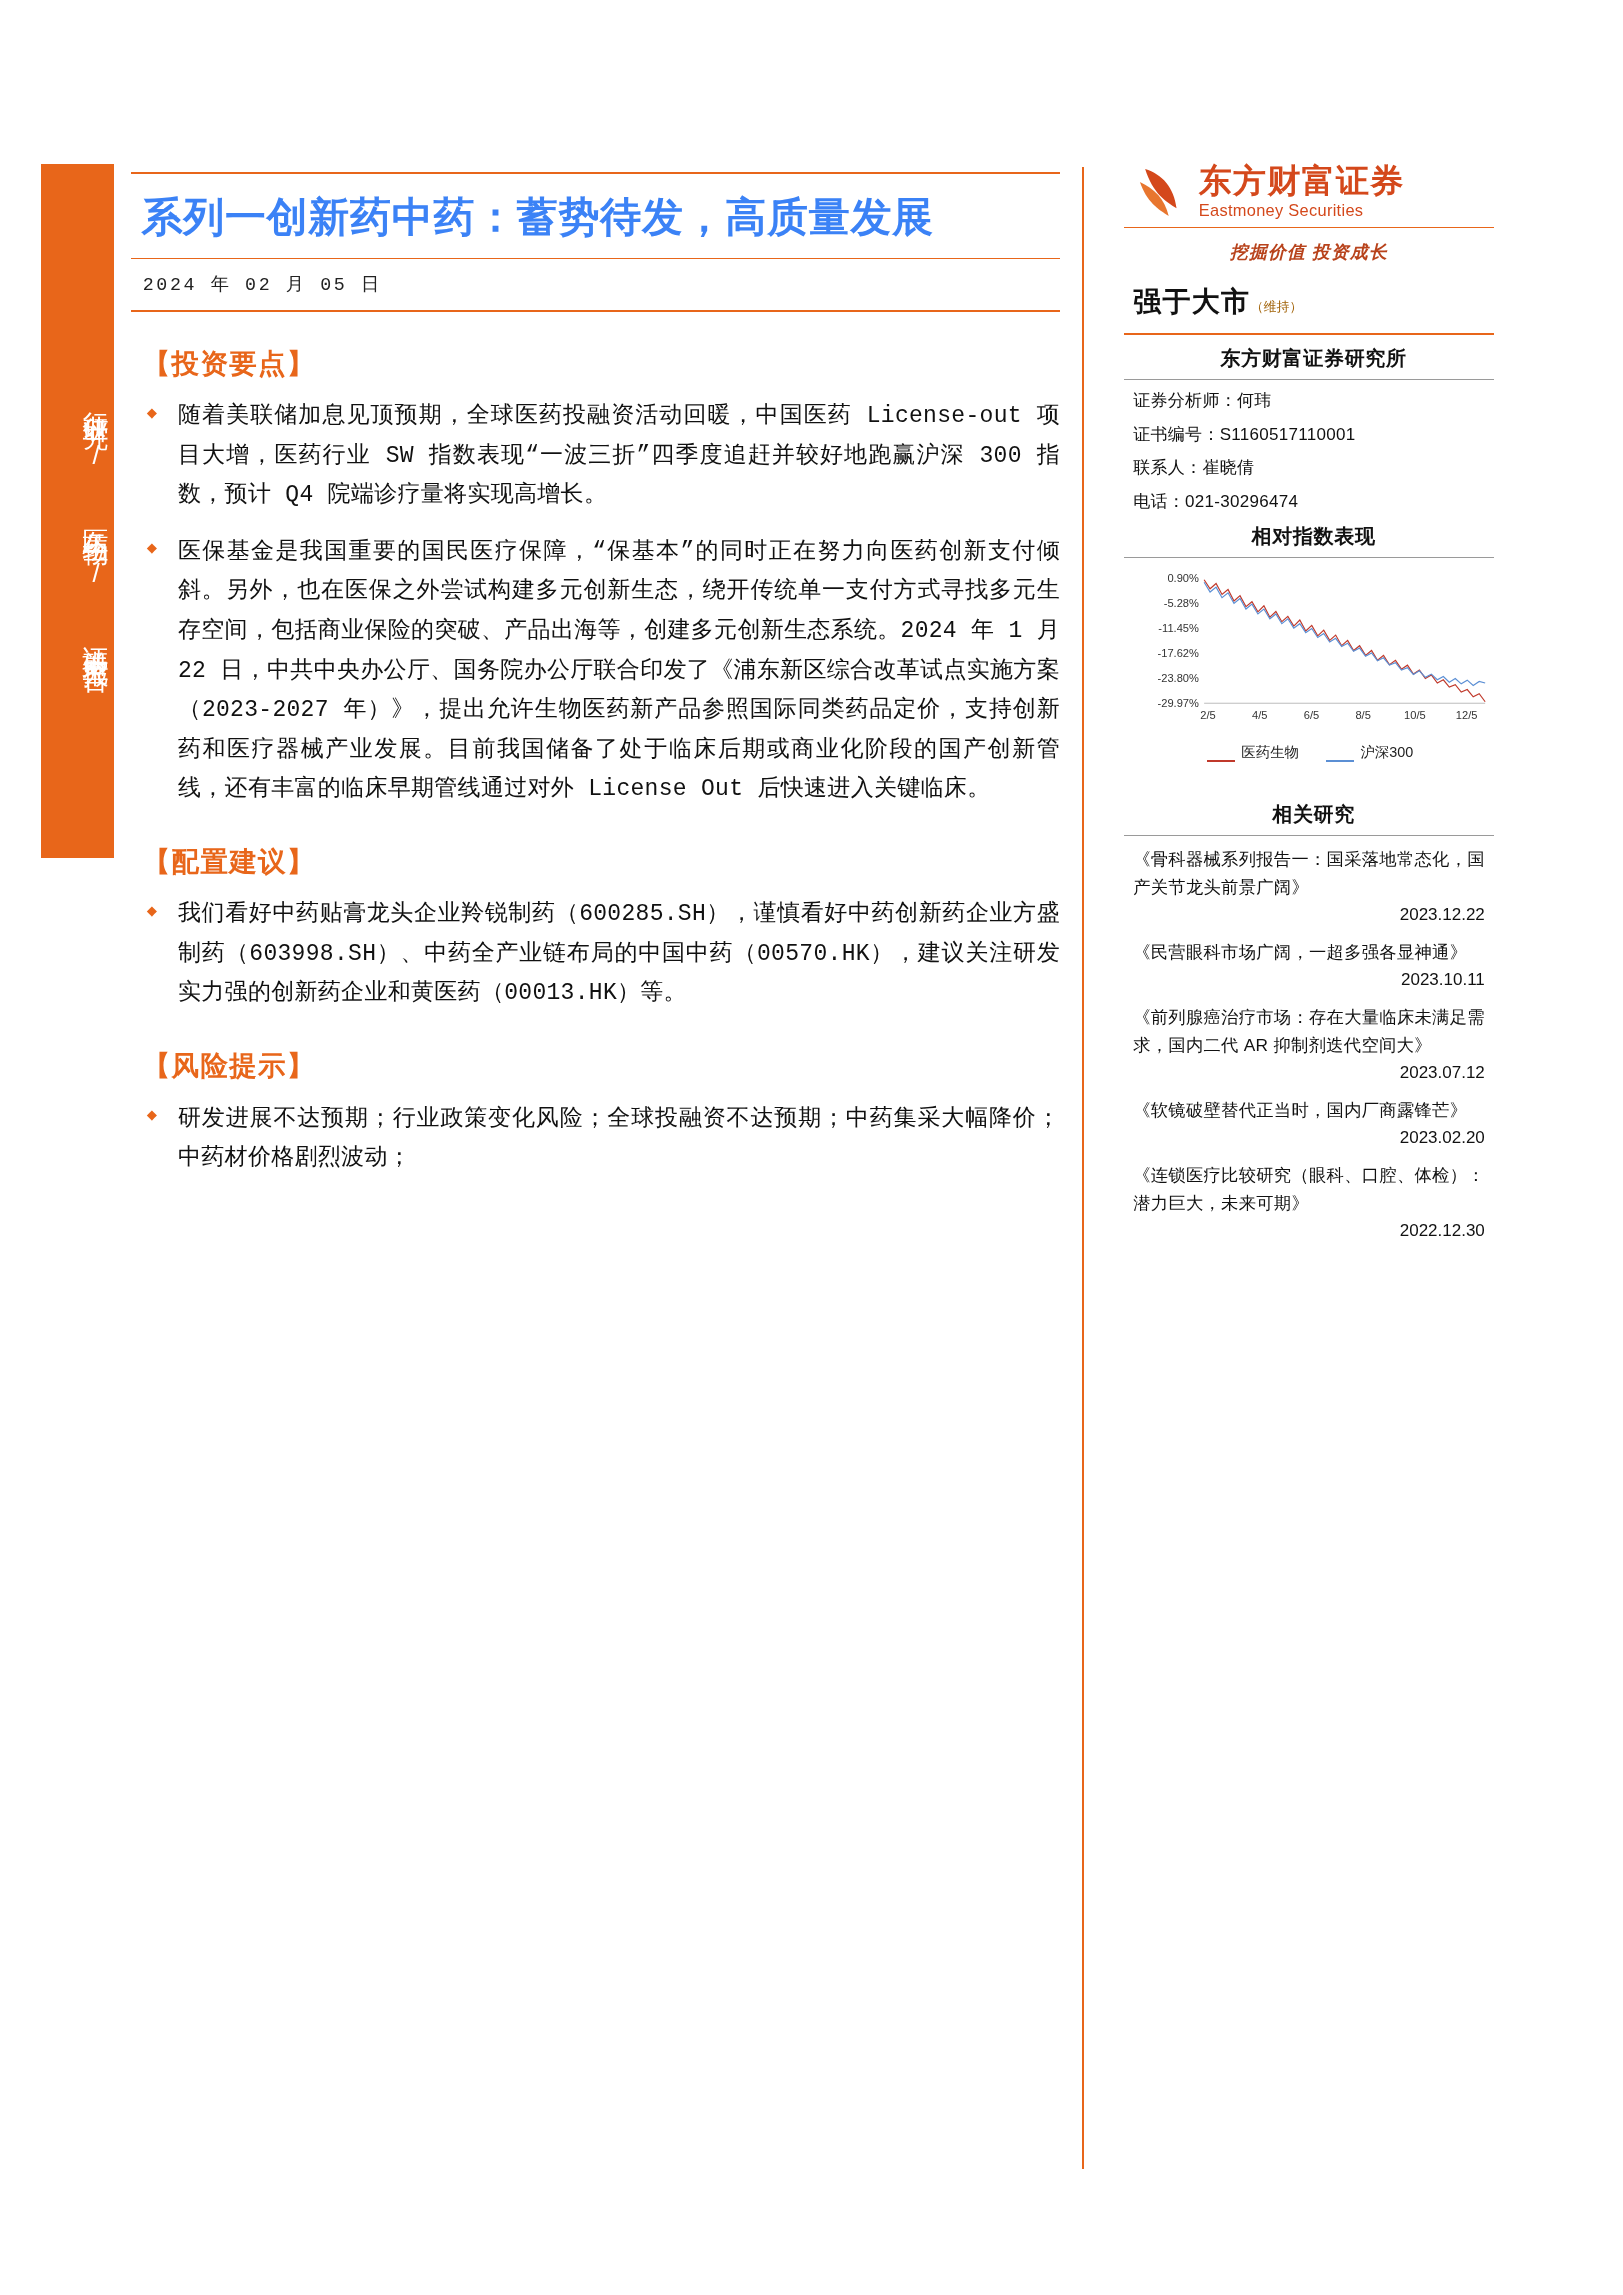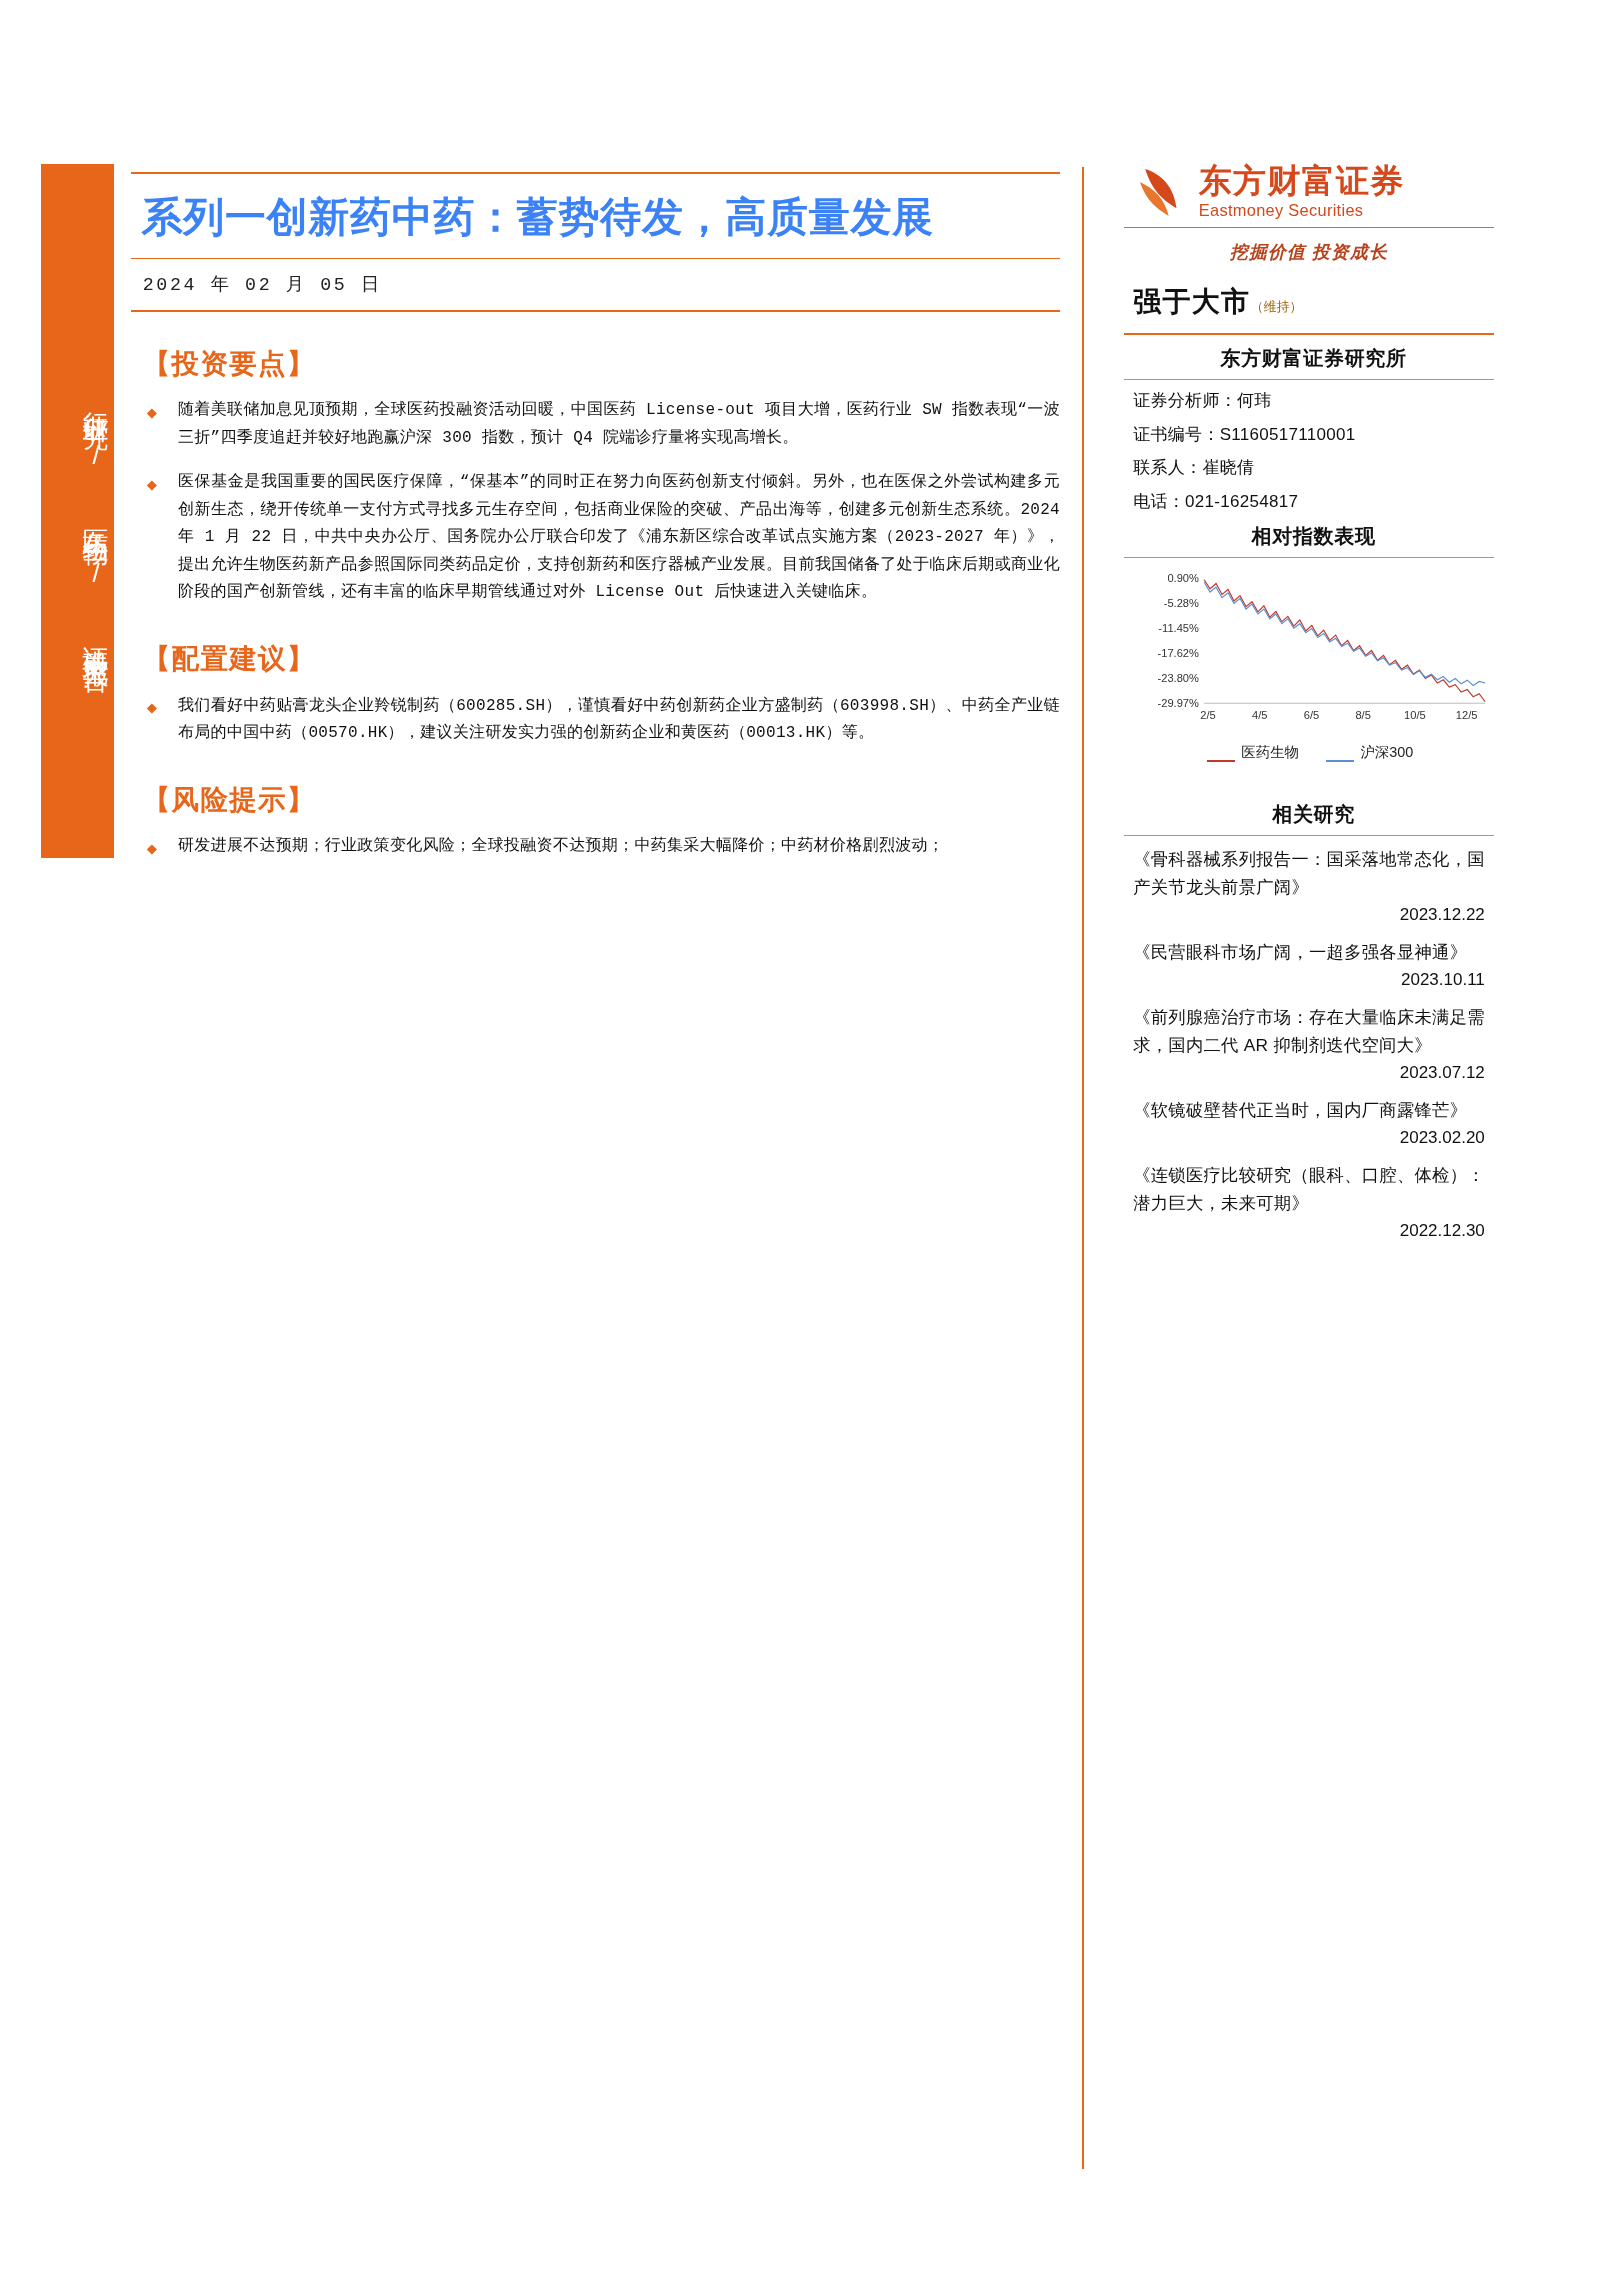--- a/index.html
+++ b/index.html
@@ -124,21 +124,21 @@
   
   .bullets {
     margin: 0;
     padding: 0;
     list-style: none;
   }
   .bullet {
     position: relative;
     padding-left: 47px;
     margin-bottom: 17px;
-    font-size: 16px;
+    font-size: 23px;
     line-height: 1.72;
     text-align: justify;
     letter-spacing: 0.3px;
     font-family: "Liberation Mono", "DejaVu Sans Mono", monospace;
     color: #111;
   }
   .bullet::before {
     content: "\25C6";
     position: absolute;
     left: 15.7px;
@@ -325,21 +325,21 @@
     <div class="rating-row">
       <span class="rating-main">强于大市</span><span class="rating-note">（维持）</span>
     </div>
     <div class="hr-orange-r"></div>
 
     <div class="r-head">东方财富证券研究所</div>
     <div class="hr-grey"></div>
     <div class="meta-line">证券分析师：何玮</div>
     <div class="meta-line">证书编号：S1160517110001</div>
     <div class="meta-line">联系人：崔晓倩</div>
-    <div class="meta-line">电话：021-16254817</div>
+    <div class="meta-line">电话：021-30296474</div>
 
     <div class="r-head">相对指数表现</div>
     <div class="hr-grey"></div>
 
     <div class="chart-wrap">
       <svg id="idxchart" width="366" height="164" viewBox="0 0 560 250">
           <text x="110" y="22" text-anchor="end" font-size="17" font-family="Liberation Sans, sans-serif" fill="#333">0.90%</text>
           <text x="110" y="60.400000000000006" text-anchor="end" font-size="17" font-family="Liberation Sans, sans-serif" fill="#333">-5.28%</text>
           <text x="110" y="98.80000000000001" text-anchor="end" font-size="17" font-family="Liberation Sans, sans-serif" fill="#333">-11.45%</text>
           <text x="110" y="137.2" text-anchor="end" font-size="17" font-family="Liberation Sans, sans-serif" fill="#333">-17.62%</text>

